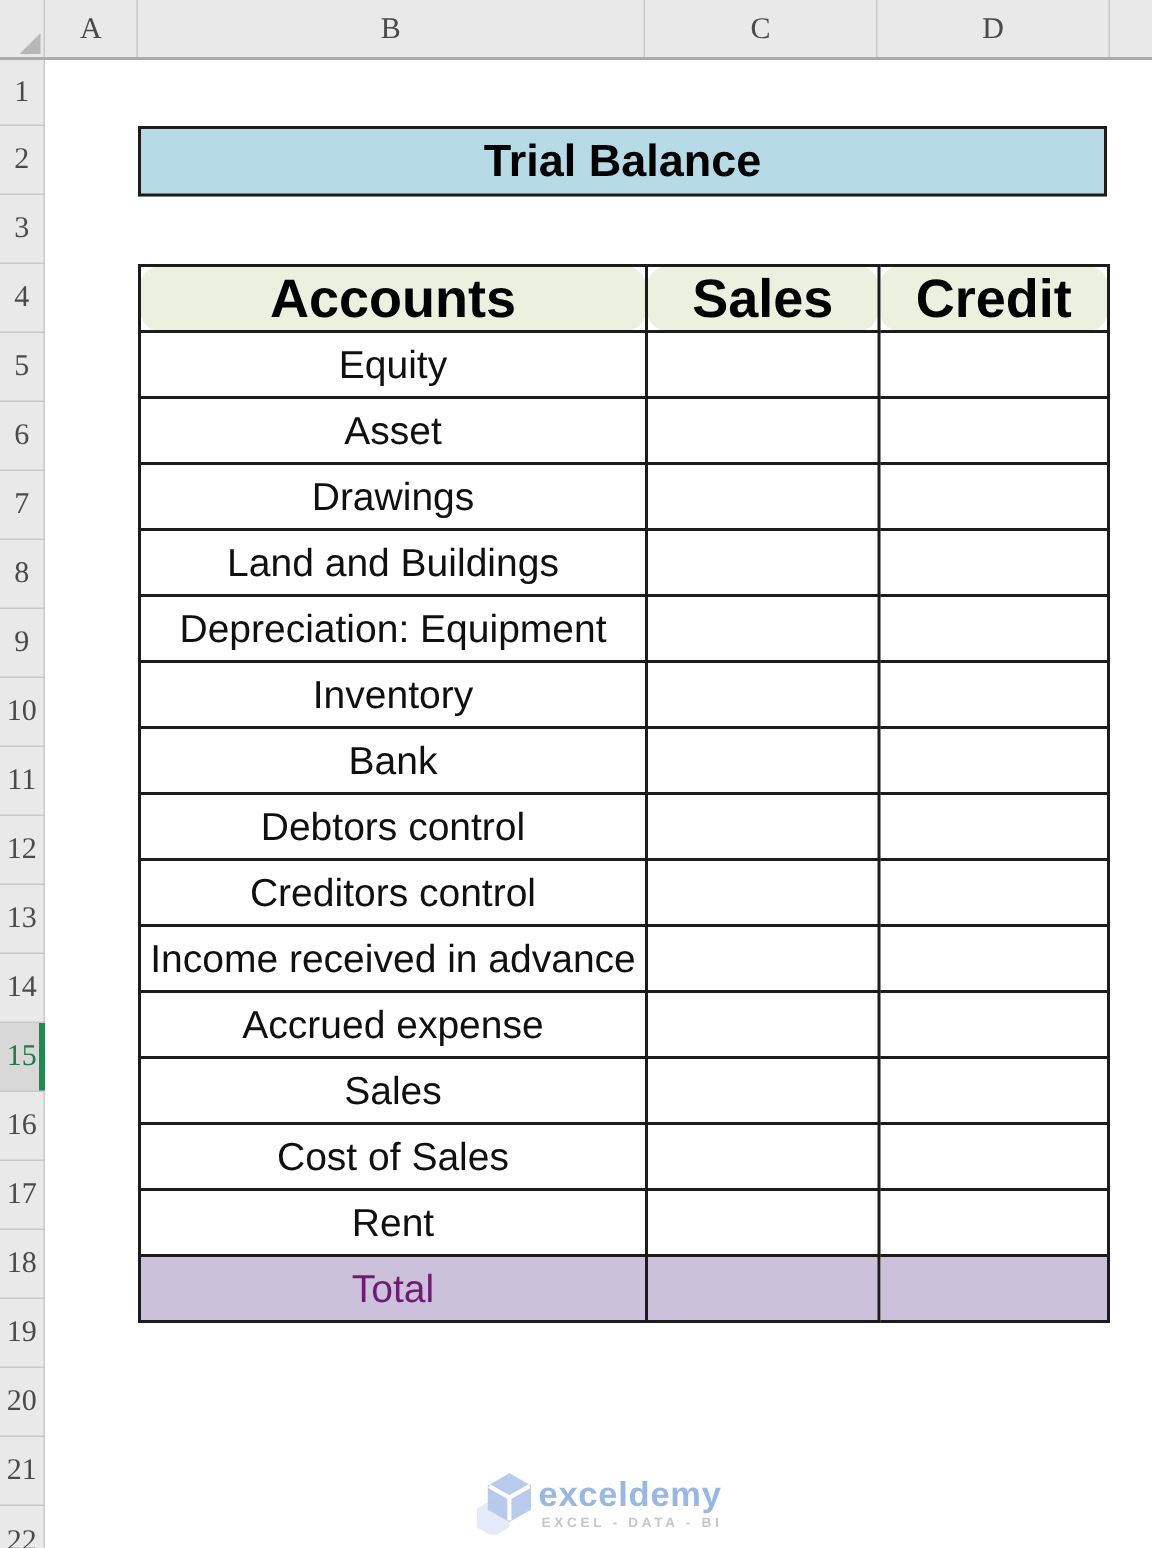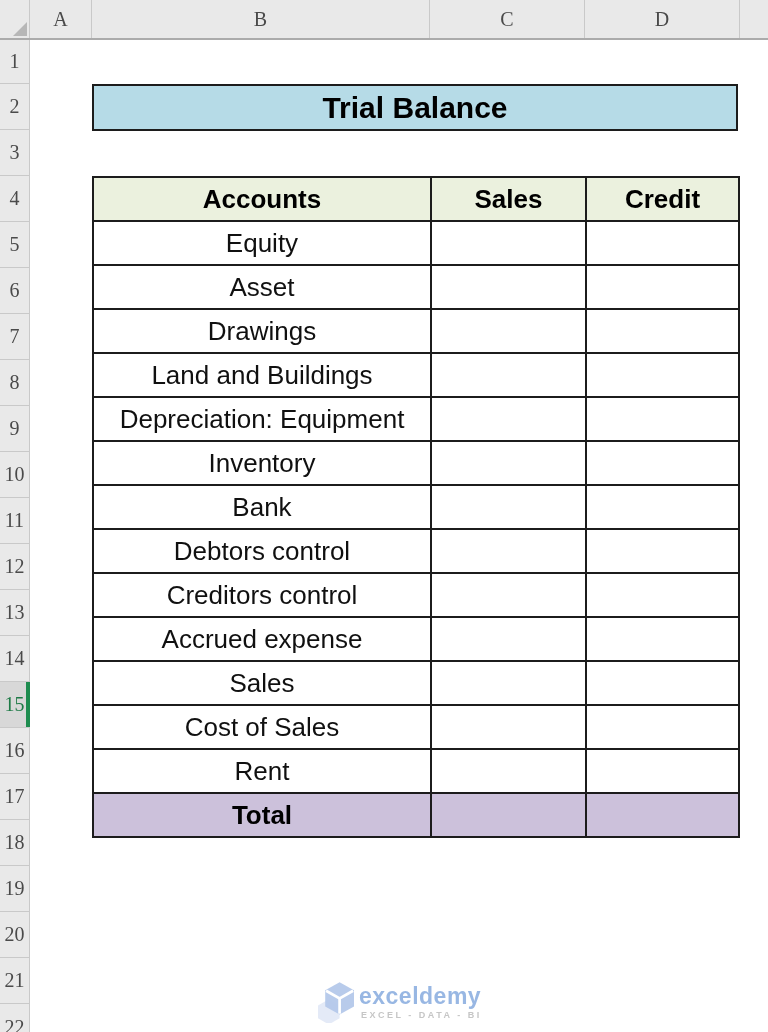--- a/index.html
+++ b/index.html
@@ -59,23 +59,23 @@
 
   
   .tb {
     position:absolute; left:92px; top:176px; width:646px;
     border-collapse:collapse; table-layout:fixed; background:#fff;
   }
   .tb th, .tb td {
     border:2px solid #1C1C1C; height:44px; padding:0;
     text-align:center; vertical-align:middle; overflow:hidden; white-space:nowrap;
   }
-  .tb th { background:#EBF1DE; font-size:26px; font-weight:bold; color:#000; }
+  .tb th { background:#EBF1DE; font-size:36px; font-weight:bold; color:#000;border-radius:15px; }
   .tb td { font-size:26px; color:#101010; }
-  .tb tr.total td { background:#CCC1DB; font-weight:bold; color:#000000; }
+  .tb tr.total td { background:#CCC1DB; font-weight:normal; color:#701a75; }
 
   
   .watermark {
     position:absolute; left:316px; top:979px; z-index:5;
     display:flex; align-items:center; gap:5px;
     background:rgba(255,255,255,0.55); border-radius:4px; padding:2px 12px 3px 2px;
   }
   .wm-text { display:flex; flex-direction:column; align-items:flex-start; }
   .wm-brand {
     font-size:23px; font-weight:bold; line-height:1.05;
@@ -185,20 +185,25 @@
           <td>Debtors control</td>
           <td></td>
           <td></td>
         </tr>
       <tr>
           <td>Creditors control</td>
           <td></td>
           <td></td>
         </tr>
       <tr>
+          <td>Income received in advance</td>
+          <td></td>
+          <td></td>
+        </tr>
+      <tr>
           <td>Accrued expense</td>
           <td></td>
           <td></td>
         </tr>
       <tr>
           <td>Sales</td>
           <td></td>
           <td></td>
         </tr>
       <tr>

